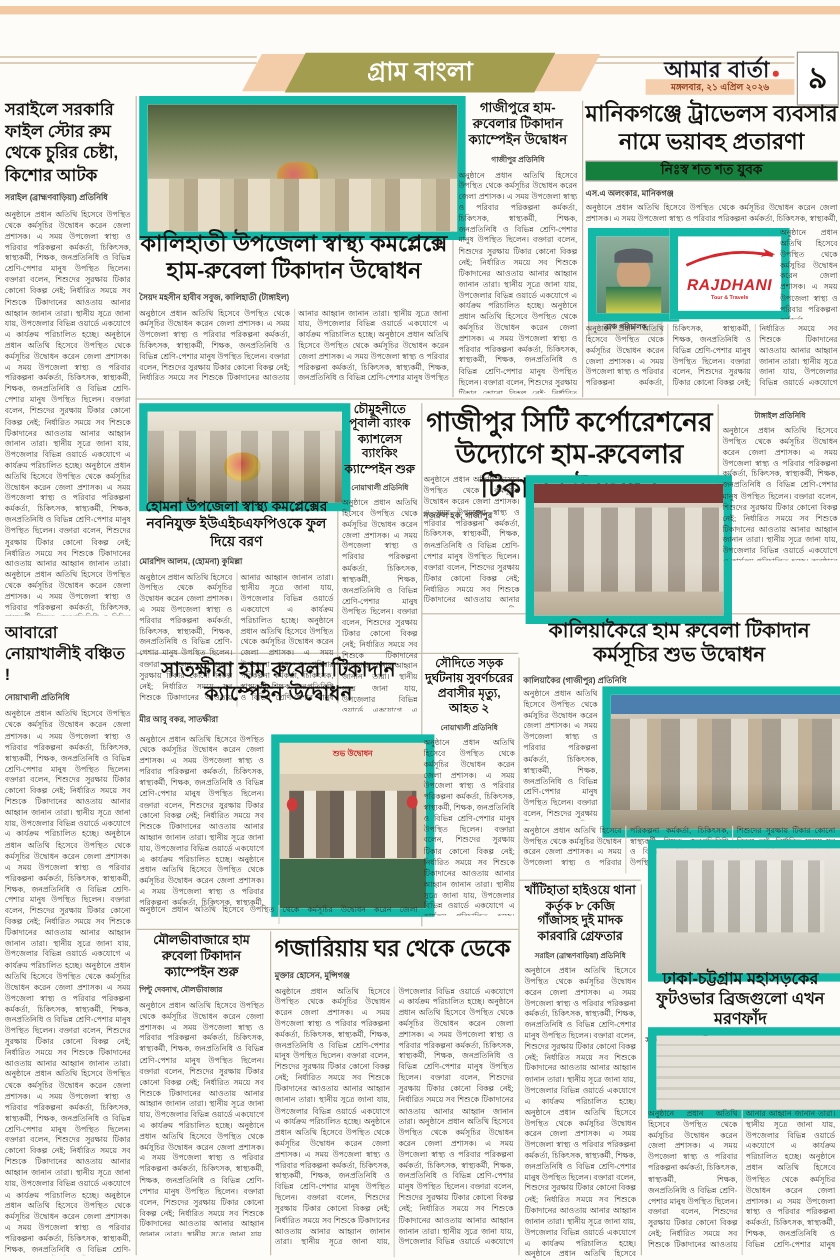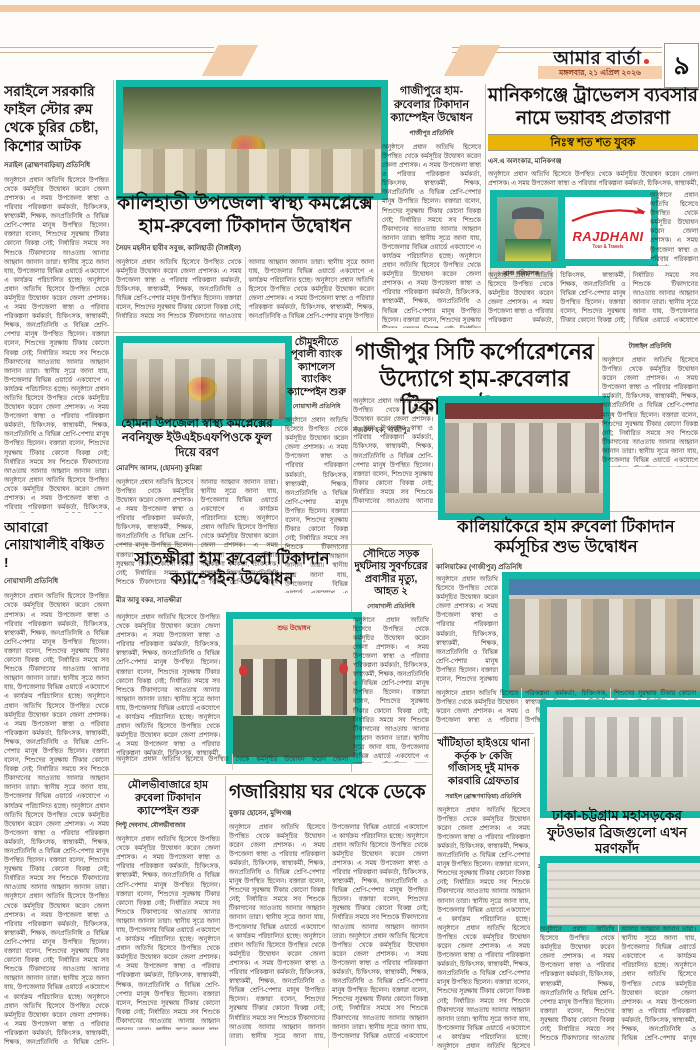--- a/index.html
+++ b/index.html
@@ -17,38 +17,42 @@
   .pagebox{border:1px solid #9b978e;background:#fff;text-align:center;font-size:25px;font-weight:bold;color:#16130f;}
   .hl{font-weight:bold;color:#161310;text-align:center;line-height:1.24;}
   .hl-left{font-weight:bold;color:#161310;text-align:left;line-height:1.3;}
   .by{font-size:6.8px;font-weight:bold;color:#44403a;}
   .bd{font-size:6.4px;line-height:1.42;text-align:justify;color:#35322d;overflow:hidden;}
   .cols2{column-count:2;column-gap:7px;column-rule:1px solid #d8d2c4;}
   .cols3{column-count:3;column-gap:7px;column-rule:1px solid #d8d2c4;}
   .vr{width:0;border-left:1px solid #c2bbac;}
   .hr{height:0;border-top:1px solid #c2bbac;}
   .photo{overflow:hidden;border:7px solid #14b8a6;}
-  .subhead{background:#eab308;border-top:1px solid #9e9a92;border-bottom:1px solid #9e9a92;
+  .subhead{background:#15803d;border-top:1px solid #9e9a92;border-bottom:1px solid #9e9a92;
            font-weight:bold;font-size:11.5px;text-align:center;color:#16130f;}
   .capbar{background:#e9e6df;color:#2c2a26;font-size:6px;font-weight:bold;text-align:center;line-height:10px;border:1px solid #cfc8ba;border-top:0;}
   .balloon{position:absolute;width:9px;height:11px;border-radius:50%;background:#cf3a3a;}
   .bannertext{position:absolute;left:0;top:4px;width:100%;text-align:center;color:#c22;font-weight:bold;font-size:6.5px;}
   .logoword{color:#d6252b;font-weight:bold;font-style:italic;font-size:13px;letter-spacing:.5px;}
   .logosub{color:#d6252b;font-size:4.5px;font-weight:bold;}
 </style>
 </head>
 <body>
 
 <div id="page">
 
   <div class="abs strip" style="left:0;top:5px;width:700px;height:7px"></div>
   <div class="abs hrule2" style="left:0;top:47px;width:214px"></div>
   <div class="abs hrule2" style="left:452px;top:47px;width:210px"></div>
   <div class="abs flag" style="left:210px;top:45px;width:40px;height:31px"></div>
   <div class="abs flag" style="left:452px;top:45px;width:40px;height:31px"></div>
+  <div class="abs" style="left:246px;top:44px;width:208px;height:33px">
+    <div class="banner-bg"></div>
+    <span class="banner-text">গ্রাম বাংলা</span>
+  </div>
   <div class="abs masthead" style="left:540px;top:44px;width:122px;height:20px;text-align:center">
     <span>আমার বার্তা</span><span class="dot"></span>
   </div>
   <div class="abs datestrip" style="left:538px;top:66px;width:124px;height:13px">
     <span>মঙ্গলবার, ২১ এপ্রিল ২০২৬</span>
   </div>
   <div class="abs pagebox" style="left:664px;top:43px;width:33px;height:43px;line-height:43px">
     <span>৯</span>
   </div>
 

